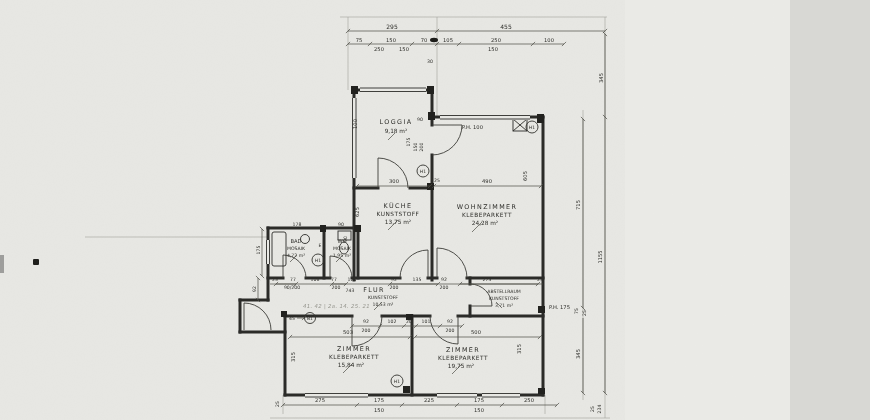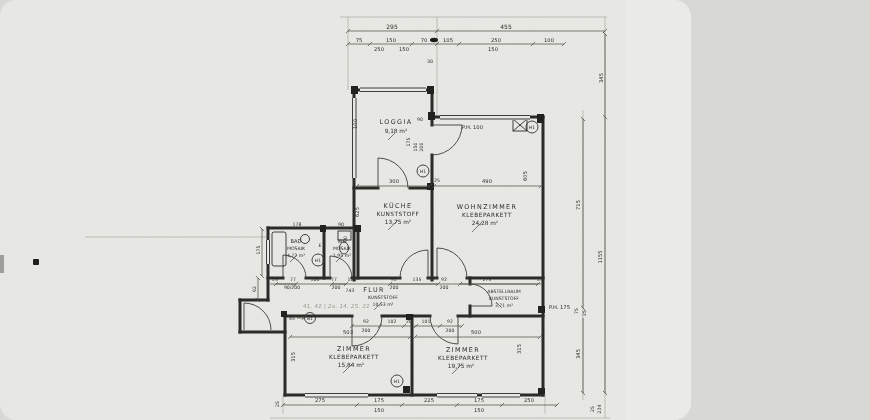--- a/index.html
+++ b/index.html
@@ -1,16 +1,16 @@
 <!DOCTYPE html>
 <html><head>
 <meta charset="utf-8">
 <style>
   html,body{margin:0;padding:0;background:#d8d8d4;}
-  .stage{position:relative;width:691px;height:420px;background:#e8e8e4;overflow:hidden;border-radius:17px;}
+  .stage{position:relative;width:790px;height:420px;background:#e8e8e4;overflow:hidden;}
   svg{position:absolute;inset:0;}
   text{font-family:"DejaVu Sans",sans-serif;fill:#2e2e2a;}
   .mid{text-anchor:middle;}
   .rm{font-size:6.4px;letter-spacing:1.4px;}
   .sub{font-size:5.8px;letter-spacing:.5px;}
   .ar{font-size:5.8px;}
   .t6{font-size:6px;}
   .t5{font-size:5.2px;}
   .t45{font-size:4.6px;}
   .pencil{font-size:5.4px;fill:#96968e;font-style:italic;letter-spacing:.3px;}

